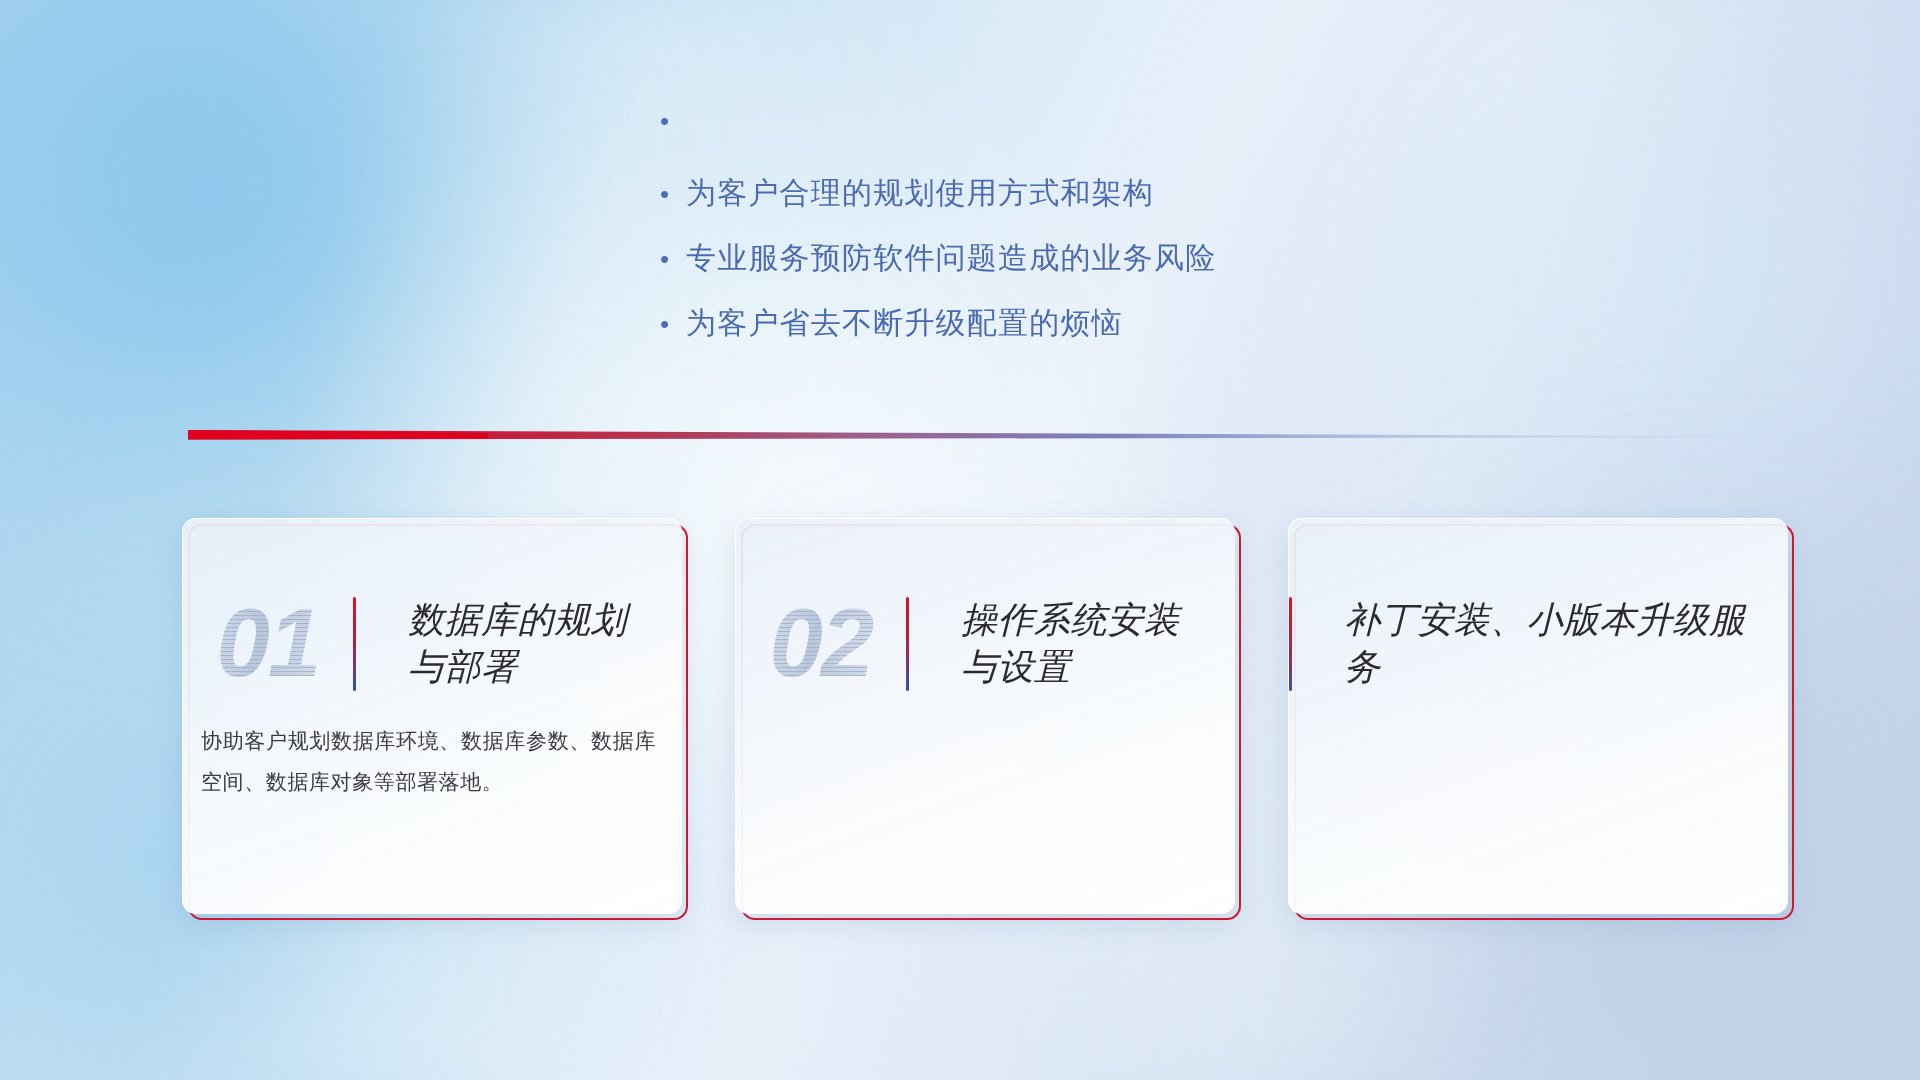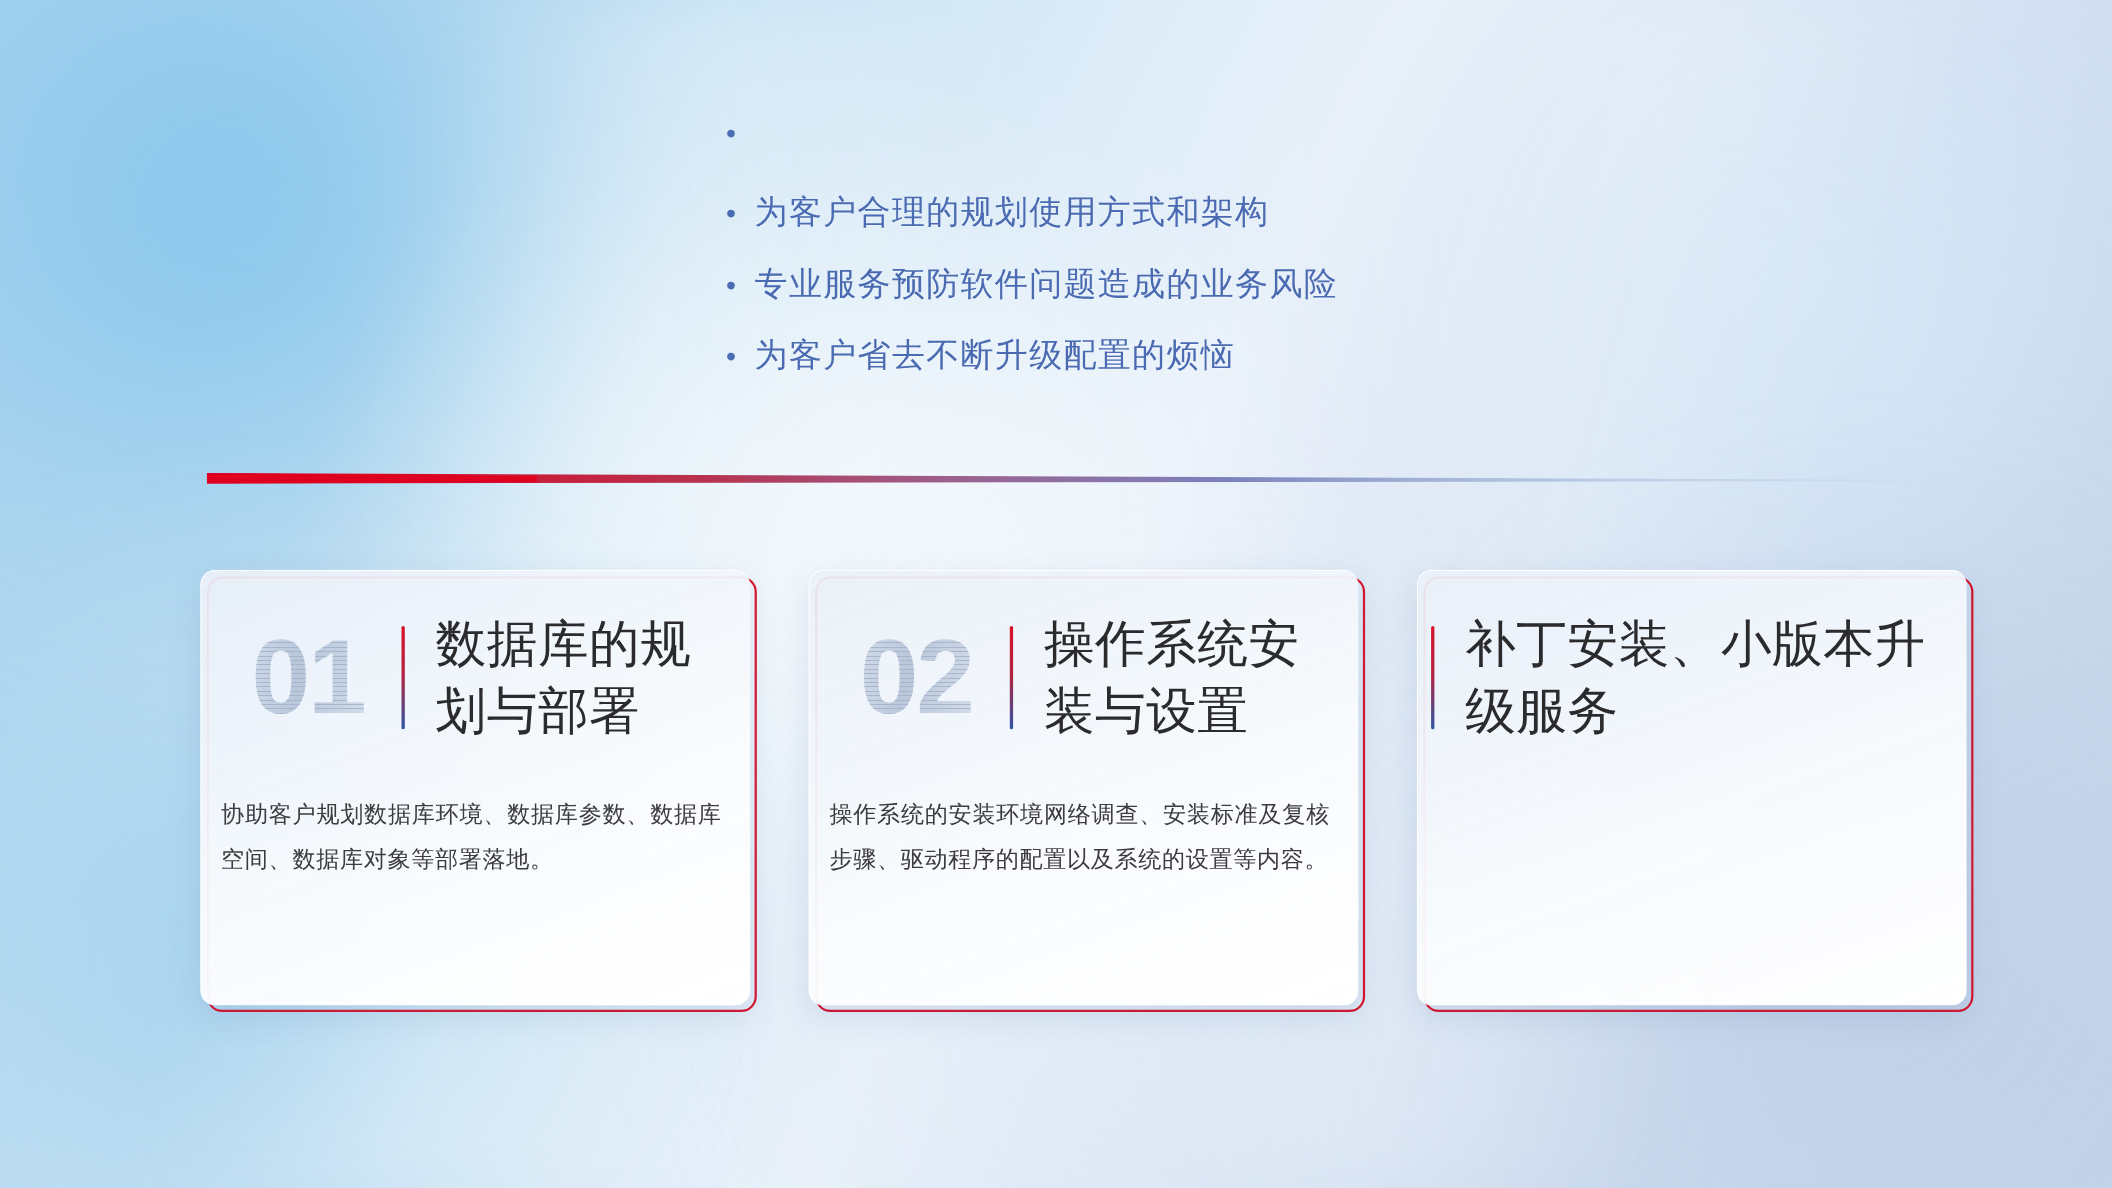--- a/index.html
+++ b/index.html
@@ -146,26 +146,27 @@
         rgba(249,251,253,.97) 58%,
         rgba(255,255,255,.99) 100%);
     border-top: 1px solid rgba(255,255,255,.95);
     border-left: 1px solid rgba(255,255,255,.85);
     box-shadow: 0 10px 28px rgba(86,116,160,.16);
     overflow: hidden;
   }
 
   .card-head {
     position: absolute;
-    left: 12px;
+    left: 0;
     top: 22px;
     width: 100%;
     height: 150px;
     display: flex;
-    align-items: center;
+    align-items: flex-end;
+    font-style: italic;
   }
   .card-number {
     position: relative;
     width: 170px;
     flex: 0 0 170px;
     text-align: center;
     font-size: 96px;
     font-weight: 700;
     line-height: 1;
     letter-spacing: -2px;
@@ -190,25 +191,26 @@
   .card-accent {
     flex: 0 0 3px;
     width: 3px;
     height: 94px;
     border-radius: 2px;
     background: linear-gradient(to bottom, #d8112a 0%, #b02340 48%, #2d55a6 100%);
     margin-right: 28px;
   }
   .card-title {
     flex: 1 1 auto;
-    font-size: 46px;
+    font-size: 36px;
     line-height: 1.32;
     color: #2b2b2e;
     letter-spacing: .5px;
     padding-right: 32px;
+    margin-left: 24px;
   }
 
   .card-body {
     position: absolute;
     left: 18px;
     right: 26px;
     top: 202px;
     font-size: 21px;
     line-height: 1.95;
     color: #3b3b40;
@@ -283,21 +285,20 @@
     </div>
 
     <div class="card card-2">
       <div class="card-outline"></div>
       <div class="card-panel">
         <div class="card-head">
           <div class="card-number">02</div>
           <div class="card-accent"></div>
           <div class="card-title">操作系统安装与设置</div>
         </div>
-        <div class="card-body">操作系统的安装环境网络调查、安装标准及复核步骤、驱动程序的配置以及系统的设置等内容。</div>
       </div>
     </div>
 
     <div class="card card-3">
       <div class="card-outline"></div>
       <div class="card-panel">
         <div class="card-head">
           <div class="card-accent"></div>
           <div class="card-title">补丁安装、小版本升级服务</div>
         </div>

